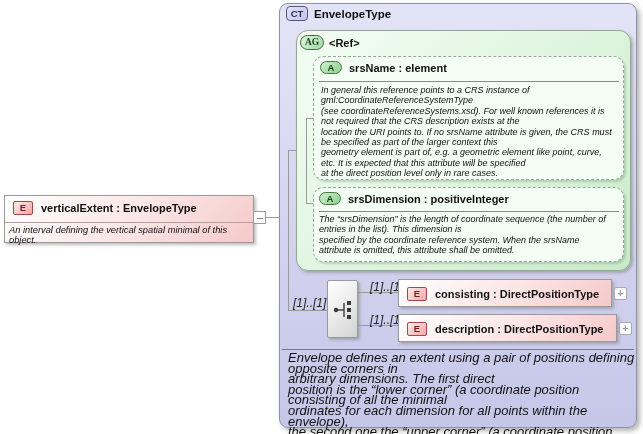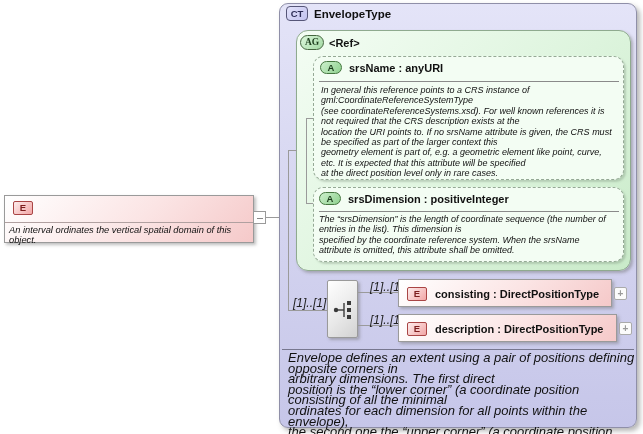--- a/index.html
+++ b/index.html
@@ -69,22 +69,23 @@
   }
   .handle .dash { position:absolute; left:3px; top:6px; width:6px; height:1px; background:#888; }
 </style>
 </head>
 <body>
 
 <div id="canvas">
 
   <div class="box el-box shadow" style="left:4px; top:195px; width:250px; height:48px;">
     <span class="badge badge-e" style="left:8px; top:5px;">E</span>
+    <span class="title" style="left:36px; top:6px;">verticalExtent : EnvelopeType</span>
     <div class="hr" style="left:0; top:26px; width:248px; background:#b0a0a0;"></div>
-    <div class="doc" style="left:4px; top:29px; width:244px; font-size:9.3px;">An interval ordinates the vertical spatial domain of this object.</div>
+    <div class="doc" style="left:4px; top:29px; width:244px; font-size:9.3px;">An interval defining the vertical spatial minimal of this object.</div>
   </div>
 
   <div class="handle" style="left:253px; top:211px;">
       <span class="dash"></span>
     </div>
   <div class="hline" style="left:266px; top:217px; width:22px;"></div>
 
   <div class="box ct-box shadow-lg" style="left:279px; top:3px; width:358px; height:425px;">
     <span class="badge badge-ct" style="left:6px; top:2px;">CT</span>
     <span class="title" style="left:34px; top:4px; font-size:11.5px;">EnvelopeType</span>
@@ -98,21 +99,21 @@
 envelope).</div>
   </div>
 
   <div class="box ag-box shadow" style="left:296px; top:30px; width:335px; height:241px;">
     <span class="badge badge-ag" style="left:3px; top:4px;font-family:Liberation Serif, serif;">AG</span>
     <span class="title" style="left:32px; top:6px;">&lt;Ref&gt;</span>
   </div>
 
   <div class="box attr-box" style="left:313px; top:56px; width:311px; height:124px;">
     <span class="badge badge-a" style="left:6px; top:4px;">A</span>
-    <span class="title" style="left:35px; top:5px;">srsName : anyURI</span>
+    <span class="title" style="left:35px; top:5px;">srsName : element</span>
     <div class="hr" style="left:5px; top:24px; width:300px;"></div>
     <div class="doc" style="left:7px; top:28px; width:300px;">In general this reference points to a CRS instance of
 gml:CoordinateReferenceSystemType
 (see coordinateReferenceSystems.xsd). For well known references it is
 not required that the CRS description exists at the
 location the URI points to. If no srsName attribute is given, the CRS must
 be specified as part of the larger context this
 geometry element is part of, e.g. a geometric element like point, curve,
 etc. It is expected that this attribute will be specified
 at the direct position level only in rare cases.</div>

